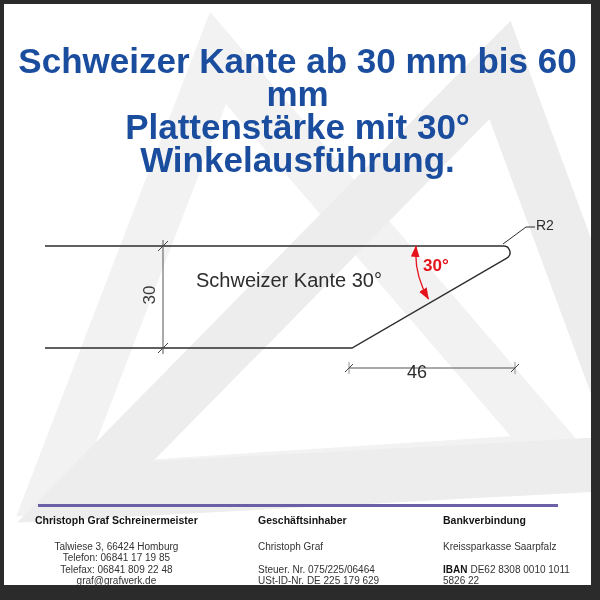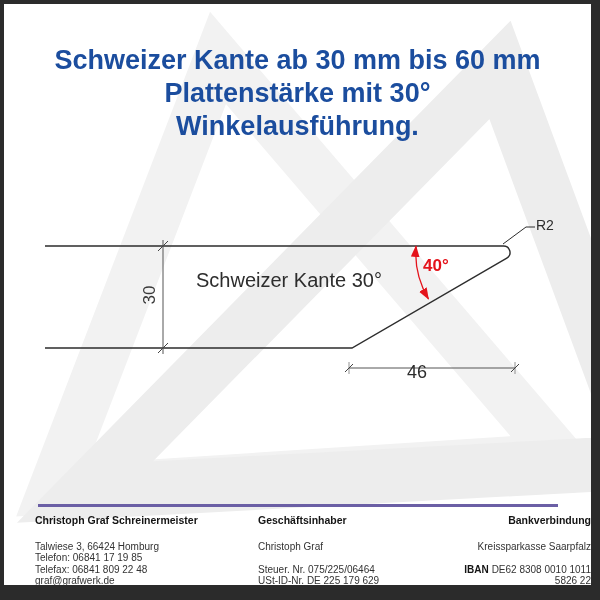--- a/index.html
+++ b/index.html
@@ -13,45 +13,45 @@
   .page {
     position:absolute; left:4px; top:4px; width:587px; height:581px;
     background:#ffffff; overflow:hidden;
   }
   .watermark { position:absolute; left:0; top:0; z-index:0; }
   .layer { position:absolute; left:0; top:0; z-index:1; }
 
   .title-block {
     position:absolute; left:0; top:40px; width:100%;
     text-align:center; z-index:2;
-    color:#1b4d9e; font-weight:bold; font-size:27px; line-height:33px;
+    color:#1b4d9e; font-weight:bold; font-size:35px; line-height:33px;
   }
 
   .label { position:absolute; z-index:2; color:#2d2d2d; }
   .profile-label { left:192px; top:265px; font-size:20px; }
   .dim-thickness {
     left:128px; top:273px; width:36px; height:36px;
     display:flex; align-items:center; justify-content:center;
     transform:rotate(-90deg); font-size:17px; color:#3a3a3a;
   }
   .dim-width { left:403px; top:358px; width:48px; text-align:left; font-size:18px; }
   .dim-angle { left:419px; top:252px; font-size:17px; font-weight:bold; color:#e4131b; }
   .radius-label { left:532px; top:213px; font-size:14px; }
 
   .footer-rule {
     position:absolute; left:34px; top:500px; width:520px; height:3px;
     background:#6b5fa5; z-index:2;
   }
   .footer-col { position:absolute; top:511px; z-index:2; color:#333; font-size:10px; line-height:11.5px; }
   .footer-col .heading { font-size:10.5px; font-weight:bold; color:#141414; margin-bottom:14px; }
-  .col-company { left:31px; }
+  .col-company { left:31px;text-align:center; }
   .col-owner  { left:254px; }
-  .col-bank   { left:439px;text-align:right; }
+  .col-bank   { left:439px; }
   .footer-col .spacer { height:11.5px; }
-  .footer-col b { margin-right:3px; color:#141414;margin-left:15px; }
+  .footer-col b { margin-right:3px; color:#141414; }
 </style>
 </head>
 <body>
 
 <div class="page">
 
   <svg class="watermark" width="587" height="581" viewBox="0 0 587 581" aria-hidden="true">
     <path d="M214,54 L48,486 L556,453 Z" fill="none" stroke="#f2f2f2" stroke-width="48" stroke-linejoin="miter"></path>
     <path d="M496,66 L81,488 L641,458 Z" fill="none" stroke="#ededed" stroke-width="54" stroke-linejoin="miter"></path>
   </svg>
@@ -81,21 +81,21 @@
     <line x1="341" y1="368" x2="349" y2="360" stroke="#444" stroke-width="1"></line>
     <line x1="507" y1="368" x2="515" y2="360" stroke="#444" stroke-width="1"></line>
 
     <polyline points="499,240 522,223 531,223" fill="none" stroke="#2d2d2d" stroke-width="1"></polyline>
 
     <path d="M412,242 A90,90 0 0 0 424.5,295" fill="none" stroke="#e4131b" stroke-width="1.3" marker-start="url(#arrR)" marker-end="url(#arrR)"></path>
   </svg>
 
   <div class="label dim-thickness">30</div>
   <div class="label profile-label">Schweizer Kante 30°</div>
-  <div class="label dim-angle">40°</div>
+  <div class="label dim-angle">30°</div>
   <div class="label radius-label">R2</div>
   <div class="label dim-width">46</div>
 
   <div class="footer-rule"></div>
 
   <div class="footer-col col-company">
     <div class="heading">Christoph Graf Schreinermeister</div>
     <div>Talwiese 3, 66424 Homburg</div>
     <div>Telefon: 06841 17 19 85</div>
     <div>Telefax: 06841 809 22 48</div>

